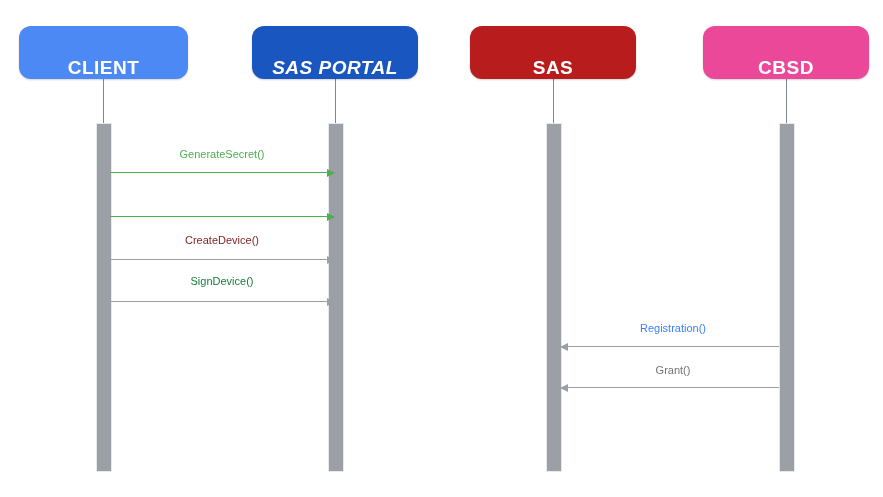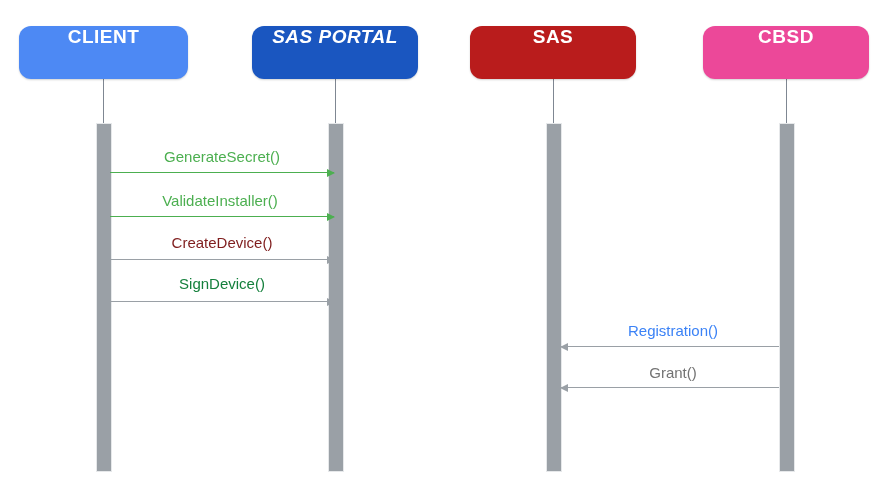--- a/index.html
+++ b/index.html
@@ -18,21 +18,21 @@
     position: absolute;
     left: 0;
     top: 0;
     width: 883px;
     height: 497px;
   }
   .actor-box {
     position: absolute;
     border-radius: 12px;
     display: flex;
-    align-items: flex-start;
+    align-items: flex-end;
     justify-content: center;
     color: #ffffff;
     font-weight: bold;
     font-size: 19px;
     letter-spacing: 0.5px;
     box-shadow: 0 1px 2px rgba(0,0,0,0.18);
     box-sizing: border-box;
   }
   .lifeline {
     position: absolute;
@@ -41,21 +41,21 @@
   }
   .activation {
     position: absolute;
     width: 14px;
     background: #9aa0a6;
     border: 1px solid #e6e8ea;
     box-sizing: content-box;
   }
   .msg-label {
     position: absolute;
-    font-size: 15px;
+    font-size: 11px;
     white-space: nowrap;
     transform: translateX(-50%);
     text-align: center;
   }
   .msg-line {
     position: absolute;
     height: 1px;
   }
   .msg-head {
     position: absolute;
@@ -93,21 +93,20 @@
       <span>SAS</span>
     </div>
     <div class="actor-box" style="left: 703px; top: 26px; width: 166px; height: 53px; background: #ec4899; color: rgb(255, 255, 255);">
       <span>CBSD</span>
     </div>
     <div class="msg-line" style="left: 110px; top: 172px; width: 224px; background: rgb(76, 175, 80);"></div>
     <div class="msg-head right" style="top: 168.5px; left: 327px; border-left: 8px solid rgb(76, 175, 80);"></div>
     <div class="msg-label" style="left: 222px; top: 148px; color: rgb(76, 175, 80);">GenerateSecret()</div>
     <div class="msg-line" style="left: 110px; top: 216px; width: 224px; background: rgb(76, 175, 80);"></div>
     <div class="msg-head right" style="top: 212.5px; left: 327px; border-left: 8px solid rgb(76, 175, 80);"></div>
-    <div class="msg-label" style="left: 220px; top: 192px; color: rgb(76, 175, 80);">ValidateInstaller()</div>
     <div class="msg-line" style="left: 110px; top: 259px; width: 224px; background: rgb(154, 160, 166);"></div>
     <div class="msg-head right" style="top: 255.5px; left: 327px; border-left: 8px solid rgb(154, 160, 166);"></div>
     <div class="msg-label" style="left: 222px; top: 234px; color: #7f1d1d;">CreateDevice()</div>
     <div class="msg-line" style="left: 110px; top: 301px; width: 224px; background: rgb(154, 160, 166);"></div>
     <div class="msg-head right" style="top: 297.5px; left: 327px; border-left: 8px solid rgb(154, 160, 166);"></div>
     <div class="msg-label" style="left: 222px; top: 275px; color: #15803d;">SignDevice()</div>
     <div class="msg-line" style="left: 561px; top: 346px; width: 218px; background: rgb(154, 160, 166);"></div>
     <div class="msg-head left" style="top: 342.5px; left: 560px; border-right: 8px solid rgb(154, 160, 166);"></div>
     <div class="msg-label" style="left: 673px; top: 322px; color: #3b82f6;">Registration()</div>
     <div class="msg-line" style="left: 561px; top: 387px; width: 218px; background: rgb(154, 160, 166);"></div>

